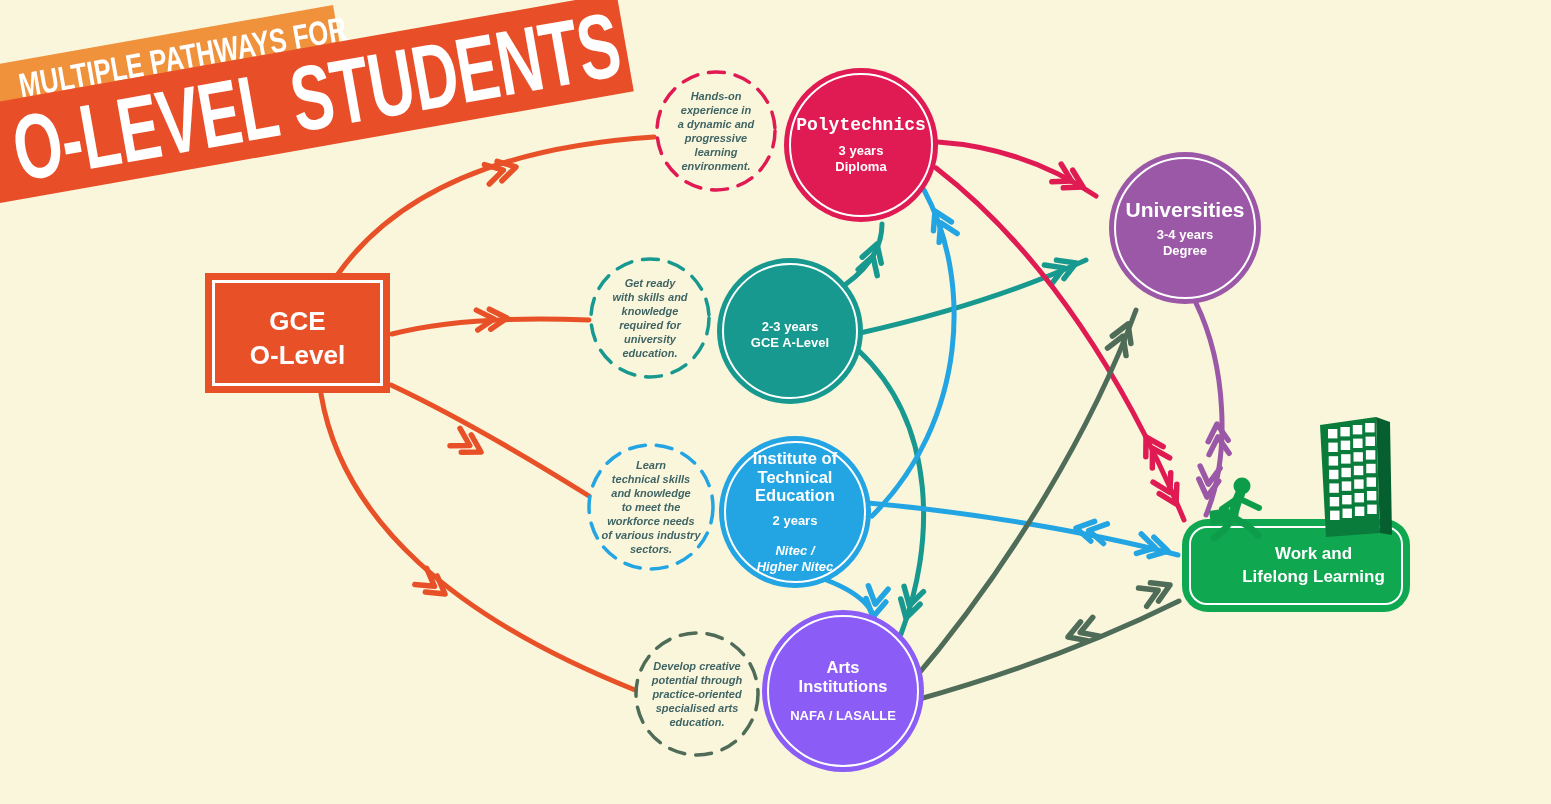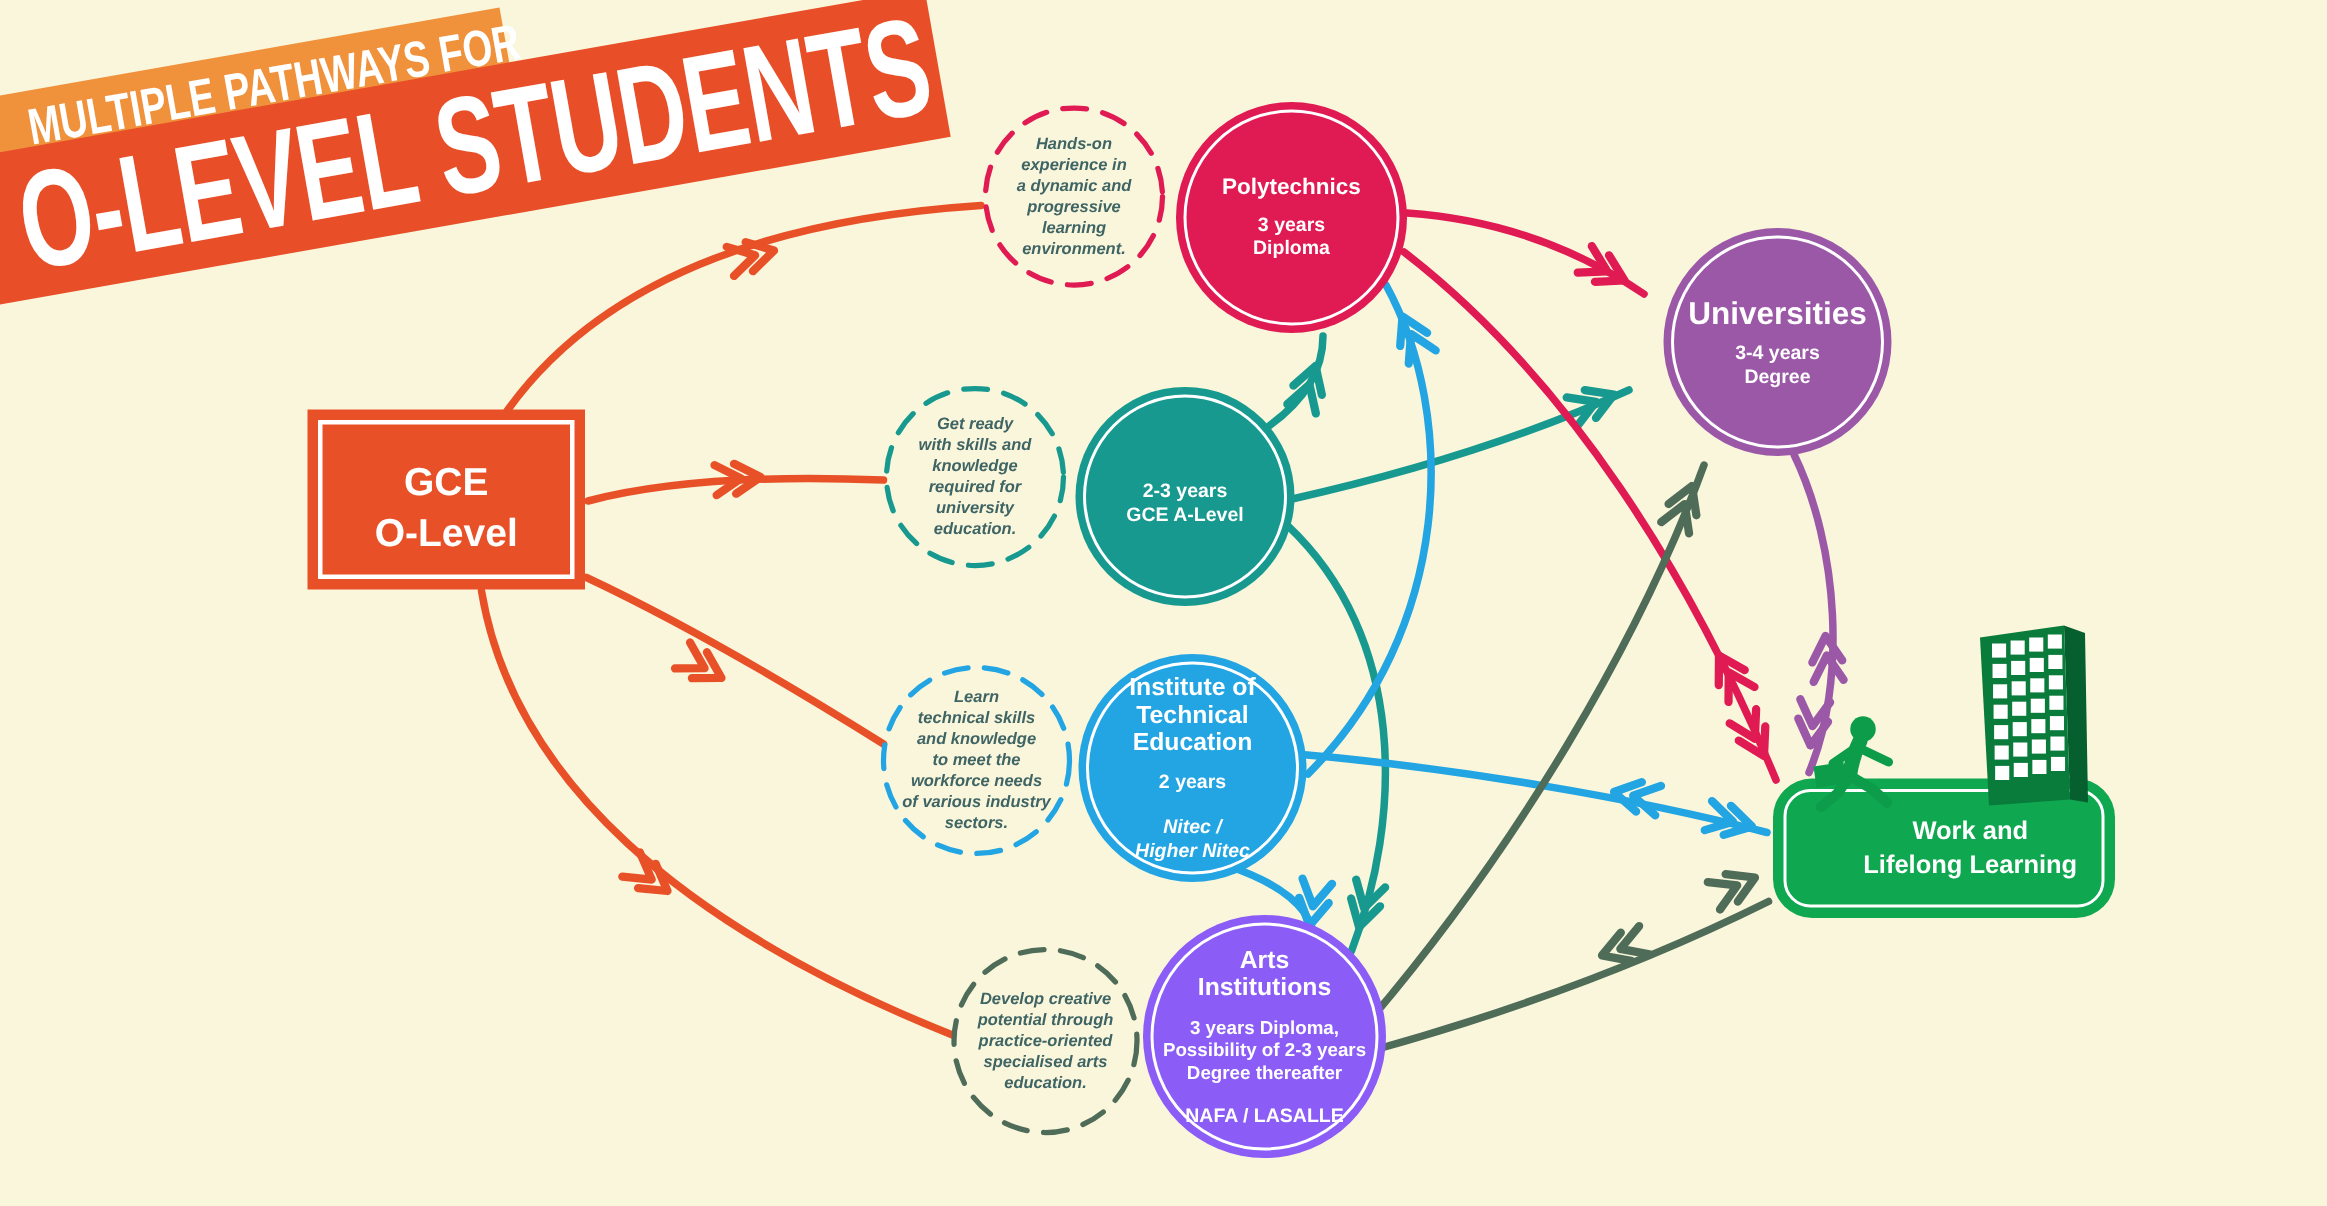--- a/index.html
+++ b/index.html
@@ -21,21 +21,21 @@
   .note{display:flex;align-items:center;justify-content:center;text-align:center;border-radius:50%;}
   .note span{font-size:11px;font-weight:bold;font-style:italic;line-height:1.28;white-space:pre-line;}
   
   .node{border-radius:50%;display:flex;flex-direction:column;align-items:center;justify-content:center;
         text-align:center;color:#fff;}
   .node::before{content:"";position:absolute;inset:5px;border:2.5px solid #fff;border-radius:50%;}
   .node .title{font-weight:bold;white-space:pre-line;line-height:1.12;position:relative;}
   .node .sub{font-weight:bold;font-size:13px;line-height:1.2;white-space:pre-line;margin-top:8px;position:relative;}
   .node .sub2{font-weight:bold;font-size:13px;line-height:1.2;white-space:pre-line;margin-top:15px;position:relative;}
   .node .sub2.italic{font-style:italic;}
-  .node-polytechnics .title{font-size:15px;}
+  .node-polytechnics .title{font-size:18px;font-family:Liberation Mono, monospace;}
   .node-junior-colleges .title{font-size:16.5px;}
   .node-ite .title{font-size:16.5px;}
   .node-arts .title{font-size:16.5px;}
   .node-arts .sub{font-size:12.5px;margin-top:10px;}
   .node-arts .sub2{margin-top:13px;}
   .node-universities .title{font-size:21px;}
   .node-universities .sub{margin-top:6px;}
   
   #gce-node{display:flex;align-items:center;justify-content:center;text-align:center;color:#fff;}
   #gce-node::before{content:"";position:absolute;inset:7px;border:3px solid #fff;}
@@ -148,23 +148,20 @@
       <div class="title">Institute of
 Technical
 Education</div>
       <div class="sub">2 years</div>
       <div class="sub2 italic">Nitec /
 Higher Nitec</div>
     </div>
     <div class="node node-arts" style="left: 762px; top: 610px; width: 162px; height: 162px; background: #8b5cf6;">
       <div class="title">Arts
 Institutions</div>
-      <div class="sub">3 years Diploma,
-Possibility of 2-3 years
-Degree thereafter</div>
       <div class="sub2">NAFA / LASALLE</div>
     </div>
     <div class="node node-universities" style="left: 1109px; top: 152px; width: 152px; height: 152px; background: rgb(155, 88, 167);">
       <div class="title">Universities</div>
       <div class="sub">3-4 years
 Degree</div>
     </div>
   </div>
 
 <div id="work-label-wrap" style="left: 1182px; top: 519px; width: 263px; height: 93px;">

